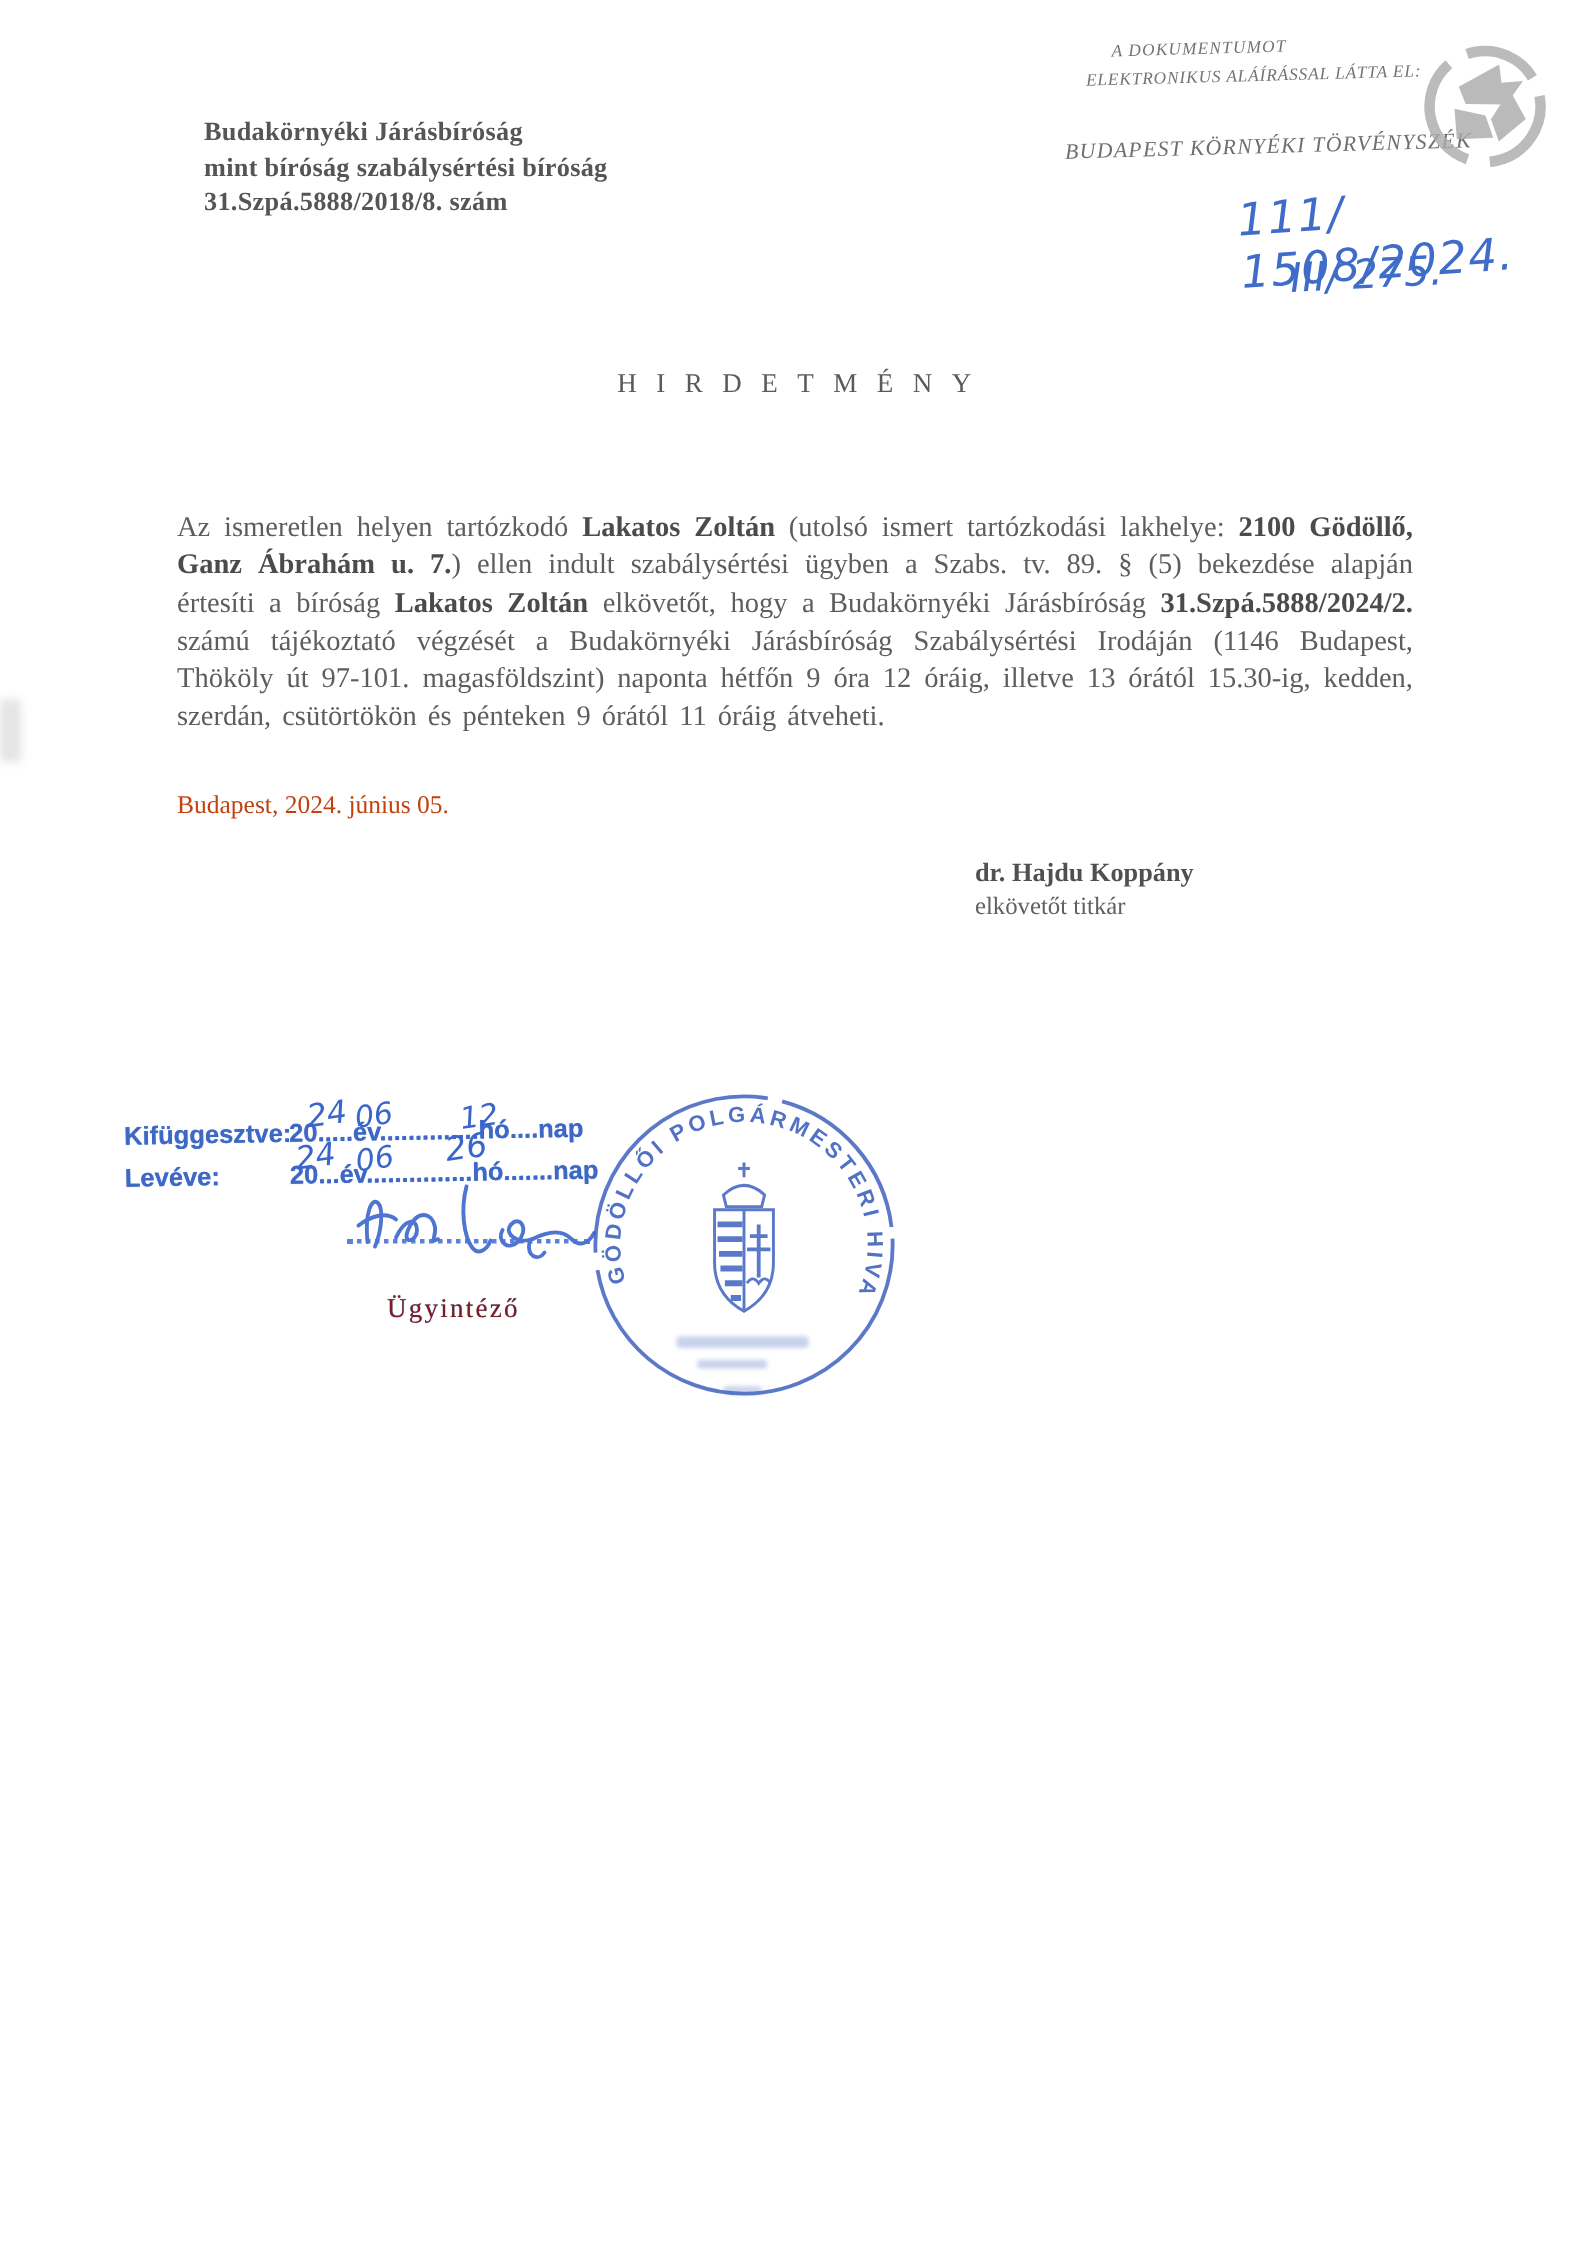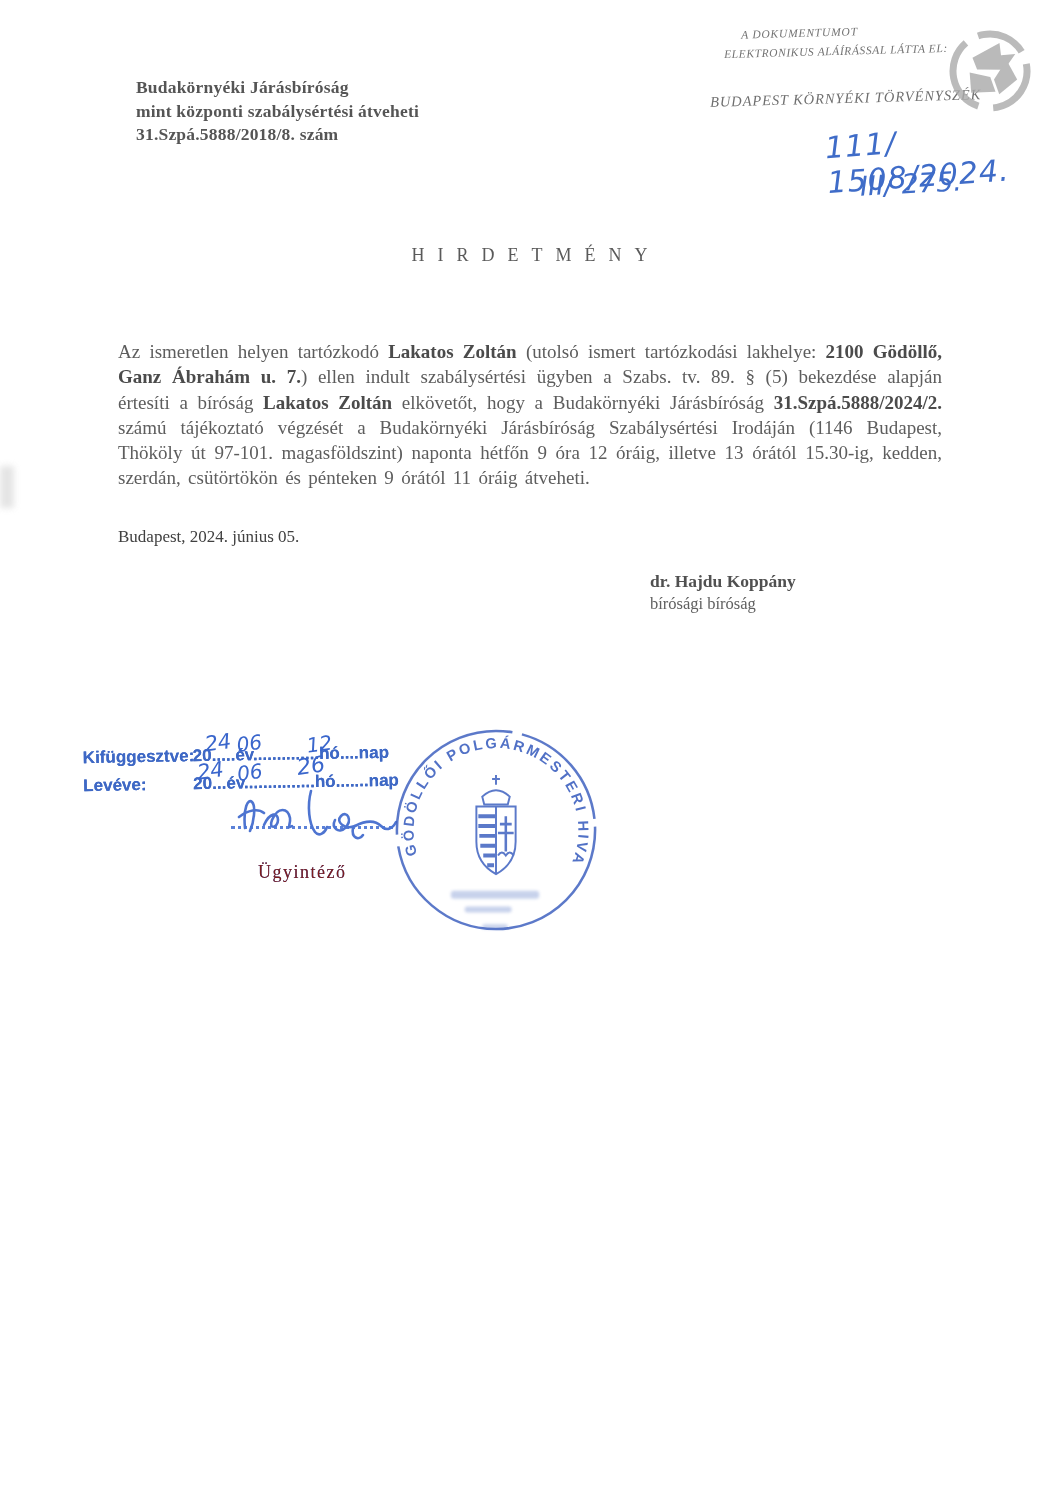--- a/index.html
+++ b/index.html
@@ -27,21 +27,21 @@
   .case-l1{position:absolute;left:826px;top:122px;font-size:30px;
     transform:rotate(-4deg);letter-spacing:1px;}
   .case-l2{position:absolute;left:860px;top:168px;font-size:27px;transform:rotate(-3deg);}
   
   .doc-title{position:absolute;left:0;top:245px;width:1059px;text-align:center;
     font-weight:normal;font-size:18px;letter-spacing:13px;text-indent:13px;color:#5a5a5a;}
   
   .body-par{position:absolute;left:118px;top:339px;width:824px;
     font-size:19px;line-height:25.3px;text-align:justify;color:#5d5d5d;word-spacing:2.6px;}
   .body-par .b{font-weight:bold;color:#4b4b4b;}
-  .date-line{position:absolute;left:118px;top:527px;font-size:17px;color:#404040;}
+  .date-line{position:absolute;left:118px;top:527px;font-size:17px;color:#c2410c;}
   
   .signer{position:absolute;left:650px;top:571px;width:276px;}
   .signer-name{font-weight:bold;font-size:17.5px;color:#505050;}
   .signer-role{font-size:16.5px;color:#606060;margin-top:2px;}
   
   .posting{position:absolute;left:83px;top:741px;width:360px;
     font-family:"Liberation Sans",sans-serif;font-weight:bold;font-size:17px;
     color:#3e68c5;line-height:28px;transform:rotate(-1deg);
     text-shadow:0 0 .5px #3e68c5;}
   .posting .row{white-space:nowrap;}
@@ -66,21 +66,21 @@
   .artifact{position:absolute;left:0;top:466px;width:14px;height:42px;background:#cfcfcf;
     filter:blur(3px);opacity:.55;}
 </style>
 </head>
 <body>
 
 <div class="page">
 
   <div class="court-header">
     <div>Budakörnyéki Járásbíróság</div>
-    <div>mint központi szabálysértési átveheti</div>
+    <div>mint bíróság szabálysértési bíróság</div>
     <div>31.Szpá.5888/2018/8. szám</div>
   </div>
 
   <div class="esign-l1">A DOKUMENTUMOT</div>
   <div class="esign-l2">ELEKTRONIKUS ALÁÍRÁSSAL LÁTTA EL:</div>
   <div class="esign-court">BUDAPEST KÖRNYÉKI TÖRVÉNYSZÉK</div>
 
   <svg class="court-logo" viewBox="0 0 92 92">
     <circle cx="46" cy="46" r="37" fill="none" stroke="#ababab" stroke-width="7" stroke-dasharray="62 15 78 14 50 14" transform="rotate(-18 46 46)"></circle>
     <g fill="#a9a9a9">
@@ -94,21 +94,21 @@
   <div class="hw case-l2">III/ 275.</div>
 
   <div class="doc-title">HIRDETMÉNY</div>
 
   <div class="body-par"><span>Az ismeretlen helyen tartózkodó </span><span class="b">Lakatos Zoltán</span><span> (utolsó ismert tartózkodási lakhelye: </span><span class="b">2100 Gödöllő, Ganz Ábrahám u. 7.</span><span>) ellen indult szabálysértési ügyben a Szabs. tv. 89. § (5) bekezdése alapján értesíti a bíróság </span><span class="b">Lakatos Zoltán</span><span> elkövetőt, hogy a Budakörnyéki Járásbíróság </span><span class="b">31.Szpá.5888/2024/2.</span><span> számú tájékoztató végzését a Budakörnyéki Járásbíróság Szabálysértési Irodáján (1146 Budapest, Thököly út 97-101. magasföldszint) naponta hétfőn 9 óra 12 óráig, illetve 13 órától 15.30-ig, kedden, szerdán, csütörtökön és pénteken 9 órától 11 óráig átveheti.</span></div>
 
   <div class="date-line">Budapest, 2024. június 05.</div>
 
   <div class="signer">
     <div class="signer-name">dr. Hajdu Koppány</div>
-    <div class="signer-role">bírósági bíróság</div>
+    <div class="signer-role">elkövetőt titkár</div>
   </div>
 
   <div class="posting">
     <div class="row">
       <span class="lbl">Kifüggesztve:</span><span>20</span><span>.....</span><span>év</span><span>..............</span><span>hó</span><span>....</span><span>nap</span>
     </div>
     <div class="row">
       <span class="lbl">Levéve:</span><span>20</span><span>...</span><span>év</span><span>...............</span><span>hó</span><span>.......</span><span>nap</span>
     </div>
     <span class="hwnum n-l1y">24</span>

